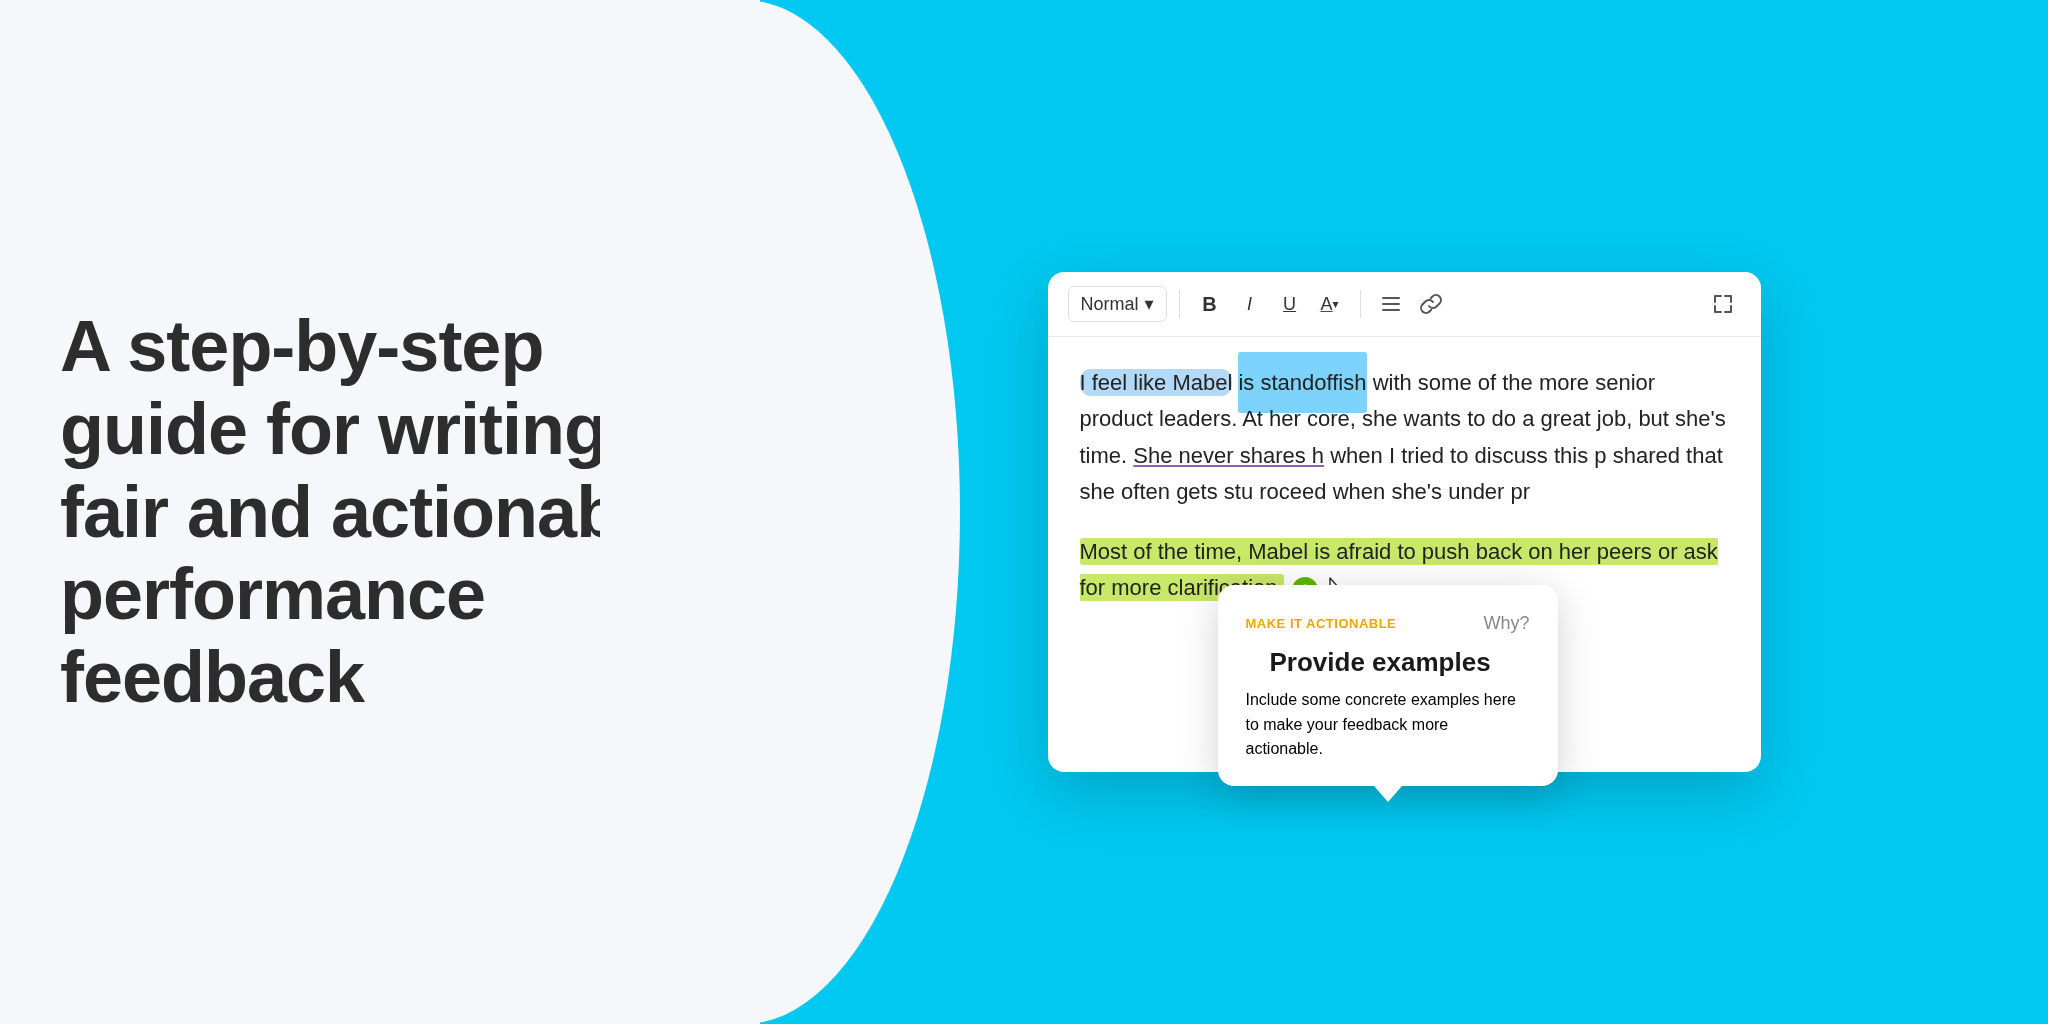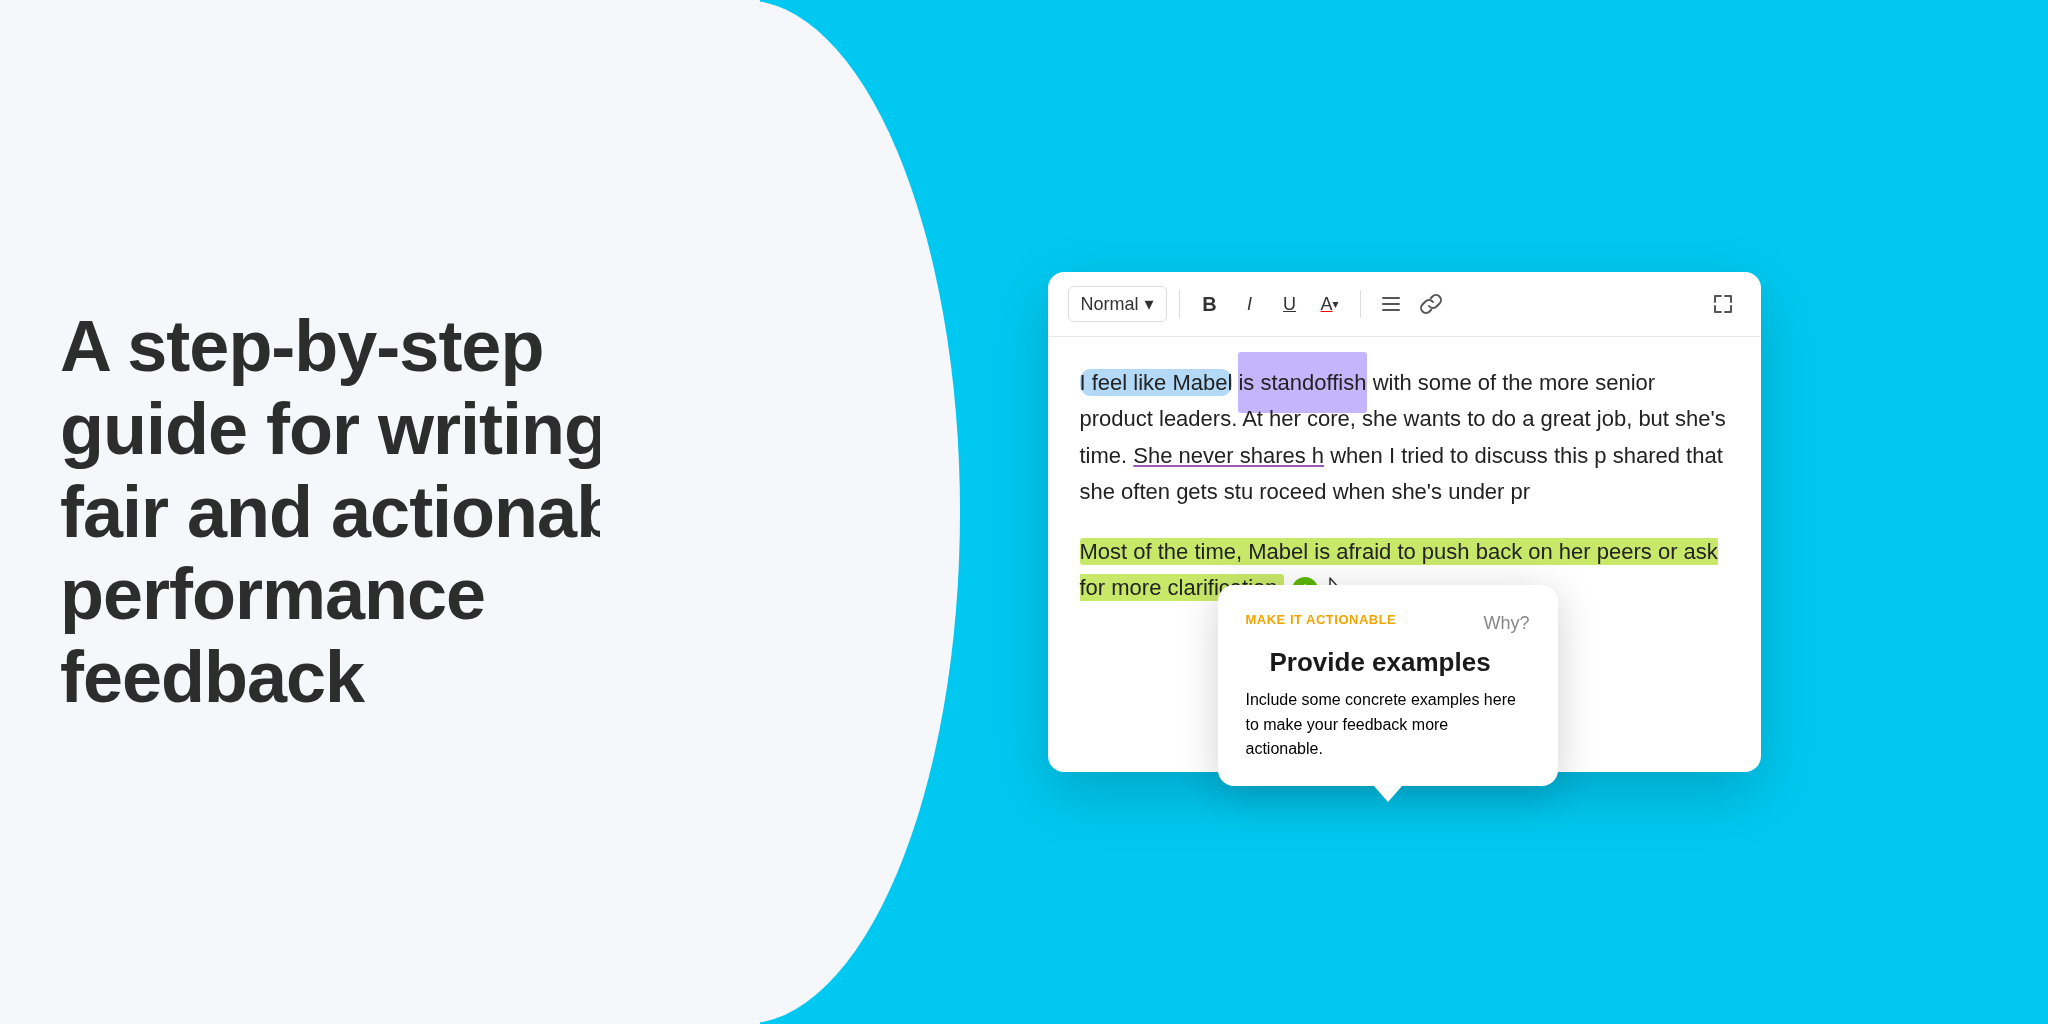--- a/index.html
+++ b/index.html
@@ -131,21 +131,21 @@
     .editor-body {
       padding: 28px 32px 32px;
       font-size: 22px;
       line-height: 1.65;
       color: #222;
       position: relative;
     }
 
     
     .hl-blue { background-color: #b3d9f7; border-radius: 11px; padding: 1px 0; }
-    .hl-yellow { background-color: #c4b5fd; border-radius: 3px; padding: 18px 0; }
+    .hl-yellow { background-color: #7dd3fc; border-radius: 3px; padding: 18px 0; }
     .hl-purple-underline { text-decoration: underline; text-decoration-color: #9b59b6; color: #222; }
     .hl-green { background-color: #c8e86a; border-radius: 3px; padding: 1px 0; }
 
     
     .tooltip-popup {
       position: absolute;
       top: 248px;
       left: 170px;
       background: white;
       border-radius: 16px;
@@ -161,20 +161,21 @@
       bottom: -16px;
       left: 50%;
       transform: translateX(-50%);
       border-width: 16px 14px 0 14px;
       border-style: solid;
       border-color: white transparent transparent transparent;
     }
 
     .tooltip-header {
       display: flex;
+      align-items: center;
       justify-content: space-between;
       margin-bottom: 8px;
       gap: 33px;
     }
 
     .tooltip-label {
       font-size: 13px;
       font-weight: 700;
       color: #f0a500;
       text-transform: uppercase;

